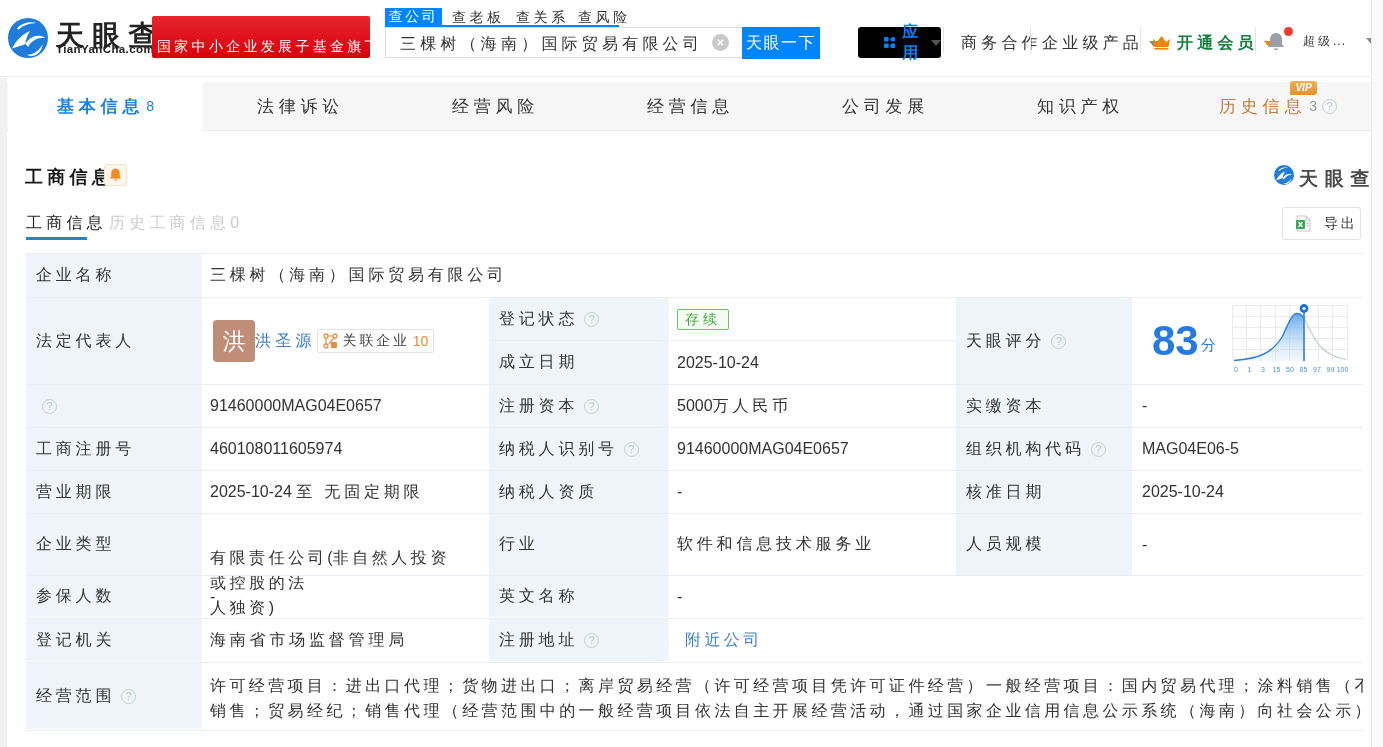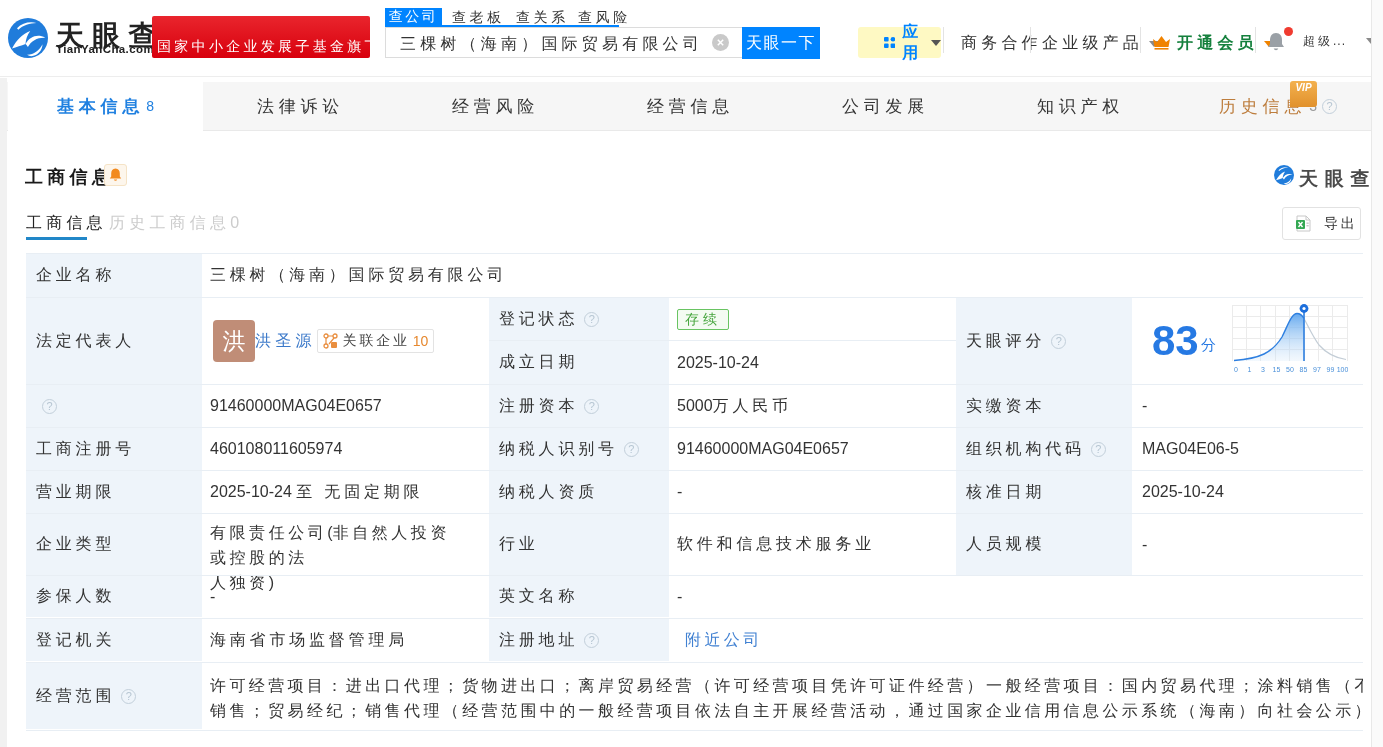--- a/index.html
+++ b/index.html
@@ -41,21 +41,21 @@
 <div class="ab" style="left:578px;top:9px;font-size:14px;color:#333;letter-spacing:3.6px">查风险</div>
 <div class="ab" style="left:385px;top:25px;width:234px;height:2px;background:#0084ff"></div>
 
 <div class="ab" style="left:385px;top:27px;width:357px;height:31px;border:1px solid #dcdcdc;border-right:none;background:#fff"></div>
 <div class="ab c16" style="left:400px;top:34px;font-size:16px;color:#333">三棵树（海南）国际贸易有限公司</div>
 <div class="ab" style="left:712px;top:34px;width:17px;height:17px;border-radius:50%;background:#c9c9c9"><svg width="17" height="17" viewBox="0 0 17 17">
       <path d="M5.8 5.8 L11.2 11.2 M11.2 5.8 L5.8 11.2" stroke="#fff" stroke-width="1.5"></path>
     </svg></div>
 <div class="ab fx" style="left:742px;top:27px;width:78px;height:32px;background:#0084ff;color:#fff;font-size:16px;justify-content:center;letter-spacing:1.5px">天眼一下</div>
 
-<div class="ab fx" style="left:858px;top:27px;width:83px;height:31px;background:#fef9c3;border-radius:3px;padding-left:26px">
+<div class="ab fx" style="left:858px;top:27px;width:83px;height:31px;background:#000000;border-radius:3px;padding-left:26px">
  <svg width="17" height="17" viewBox="0 0 17 17">
   <rect x="0" y="0" width="7" height="7" rx="1.5" fill="#0084ff"></rect>
   <circle cx="13.5" cy="3.5" r="3.5" fill="#0084ff"></circle>
   <rect x="0" y="10" width="7" height="7" rx="1.5" fill="#0084ff"></rect>
   <rect x="10" y="10" width="7" height="7" rx="1.5" fill="#0084ff"></rect>
  </svg>
  <span style="font-size:16px;color:#0084ff;font-weight:700;margin-left:7px;letter-spacing:2px">应用</span>
  <span class="arr" style="border-top-color:#555;margin-left:5px"></span>
 </div>
 
@@ -96,21 +96,21 @@
 <div class="ab fx c17" style="left:203px;top:82px;width:195px;height:48px;justify-content:center;font-size:17px;color:#333">法律诉讼</div>
 <div class="ab fx c17" style="left:398px;top:82px;width:195px;height:48px;justify-content:center;font-size:17px;color:#333">经营风险</div>
 <div class="ab fx c17" style="left:593px;top:82px;width:195px;height:48px;justify-content:center;font-size:17px;color:#333">经营信息</div>
 <div class="ab fx c17" style="left:788px;top:82px;width:195px;height:48px;justify-content:center;font-size:17px;color:#333">公司发展</div>
 <div class="ab fx c17" style="left:983px;top:82px;width:195px;height:48px;justify-content:center;font-size:17px;color:#333">知识产权</div>
 <div class="ab fx" style="left:1178px;top:82px;width:200px;height:48px;justify-content:center">
  <span class="c17" style="font-size:17px;color:#bd7d3d">历史信息</span>
  <span style="font-size:14px;color:#999;margin-left:3px">3</span>
     <span class="q" style="margin-left:5px">?</span>
 </div>
-<div class="ab" style="left:1290px;top:81px;width:27px;height:26px;background:linear-gradient(#f3b14f,#e1912c);border-radius:3px 3px 3px 0;color:#fff;font-size:10px;font-weight:700;font-style:italic;text-align:center;line-height:14px">VIP</div>
+<div class="ab" style="left:1290px;top:81px;width:27px;height:14px;background:linear-gradient(#f3b14f,#e1912c);border-radius:3px 3px 3px 0;color:#fff;font-size:10px;font-weight:700;font-style:italic;text-align:center;line-height:14px">VIP</div>
 
 <div class="ab c18" style="left:25px;top:165px;font-size:18px;font-weight:700;color:#1a1a1a">工商信息</div>
 <div class="ab fx" style="left:104px;top:164px;width:23px;height:22px;background:#fdf6ec;border:1px solid #f5e3c6;border-radius:3px;justify-content:center">
  <svg width="13" height="14" viewBox="0 0 13 14">
       <path d="M6.5 0.5 C3.6 0.5 2.2 2.7 2.2 5.5 L2.2 8.6 L0.8 10.6 L12.2 10.6 L10.8 8.6 L10.8 5.5 C10.8 2.7 9.4 0.5 6.5 0.5Z" fill="#f28a1f"></path>
       <path d="M4.8 11.6 A1.8 1.8 0 0 0 8.2 11.6Z" fill="#f28a1f"></path>
     </svg>
 </div>
 <svg class="ab" style="left:1274px;top:165px" width="20" height="20" viewBox="0 0 40 40">
  <circle cx="20" cy="20" r="20" fill="#207cdb"></circle>
@@ -230,21 +230,21 @@
 <div class="ab val" style="left:1132px;top:428px;width:231px;height:42px;padding-left:10px">MAG04E06-5</div>
 
 <div class="ab lbl c" style="left:26px;top:471px;width:176px;height:42px">营业期限</div>
 <div class="ab val" style="left:202px;top:471px;width:287px;height:42px">2025-10-24&nbsp;<span class="c">至 无固定期限</span></div>
 <div class="ab lbl c" style="left:489px;top:471px;width:180px;height:42px">纳税人资质</div>
 <div class="ab val" style="left:669px;top:471px;width:287px;height:42px">-</div>
 <div class="ab lbl c" style="left:956px;top:471px;width:176px;height:42px">核准日期</div>
 <div class="ab val" style="left:1132px;top:471px;width:231px;height:42px;padding-left:10px">2025-10-24</div>
 
 <div class="ab lbl c" style="left:26px;top:514px;width:176px;height:61px">企业类型</div>
-<div class="ab" style="left:202px;top:514px;width:265px;height:61px;font-size:16px;padding:6px 15px 0 8px;line-height:25px"><span class="c" style="letter-spacing:3.55px">有限责任公司<i style="font-style:normal;letter-spacing:0">(</i>非自然人投资或控股的法<br>人独资<i style="font-style:normal;letter-spacing:0">)</i></span></div>
+<div class="ab" style="left:202px;top:539px;width:265px;height:61px;font-size:16px;padding:6px 15px 0 8px;line-height:25px"><span class="c" style="letter-spacing:3.55px">有限责任公司<i style="font-style:normal;letter-spacing:0">(</i>非自然人投资或控股的法<br>人独资<i style="font-style:normal;letter-spacing:0">)</i></span></div>
 <div class="ab lbl c" style="left:489px;top:514px;width:180px;height:61px">行业</div>
 <div class="ab val c" style="left:669px;top:514px;width:287px;height:61px">软件和信息技术服务业</div>
 <div class="ab lbl c" style="left:956px;top:514px;width:176px;height:61px">人员规模</div>
 <div class="ab val" style="left:1132px;top:514px;width:231px;height:61px;padding-left:10px">-</div>
 
 <div class="ab lbl c" style="left:26px;top:576px;width:176px;height:41px">参保人数</div>
 <div class="ab val" style="left:202px;top:576px;width:287px;height:41px">-</div>
 <div class="ab lbl c" style="left:489px;top:576px;width:180px;height:41px">英文名称</div>
 <div class="ab val" style="left:669px;top:576px;width:694px;height:41px">-</div>
 

